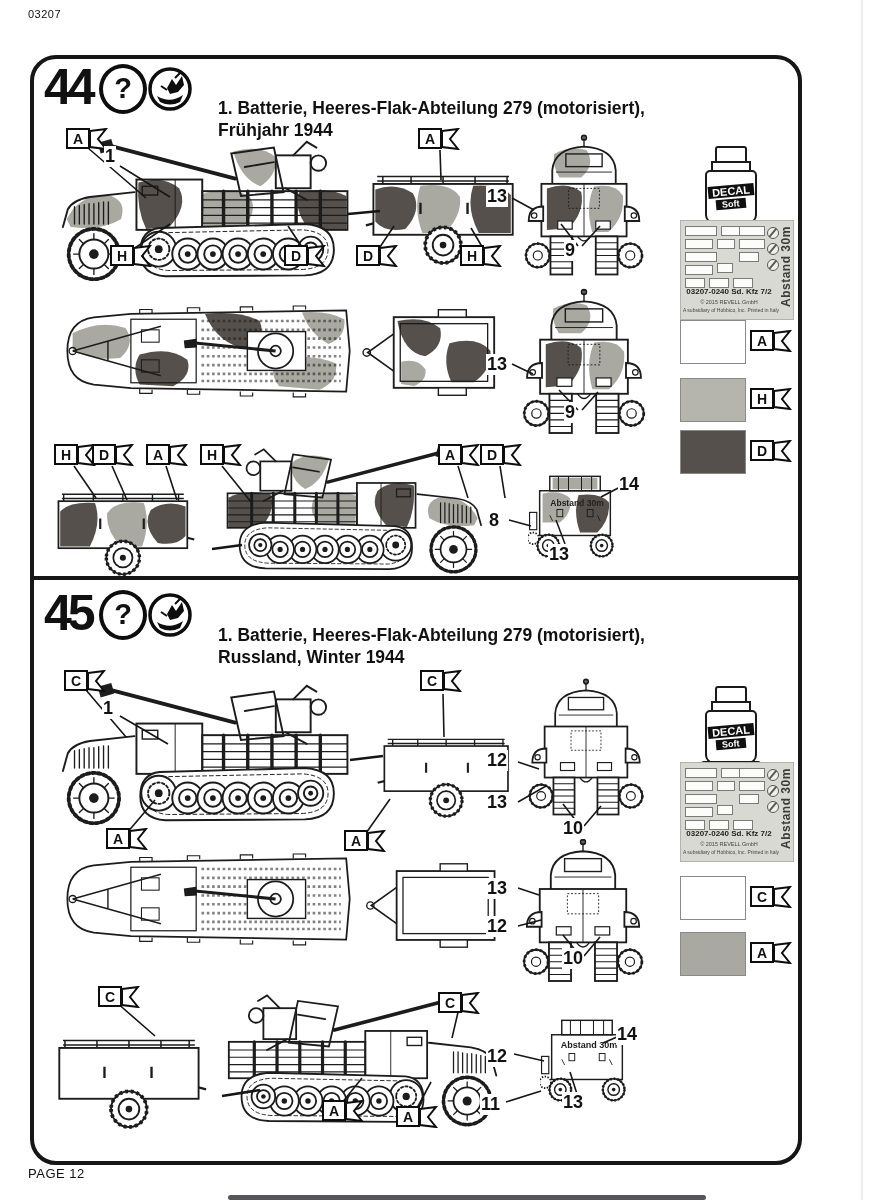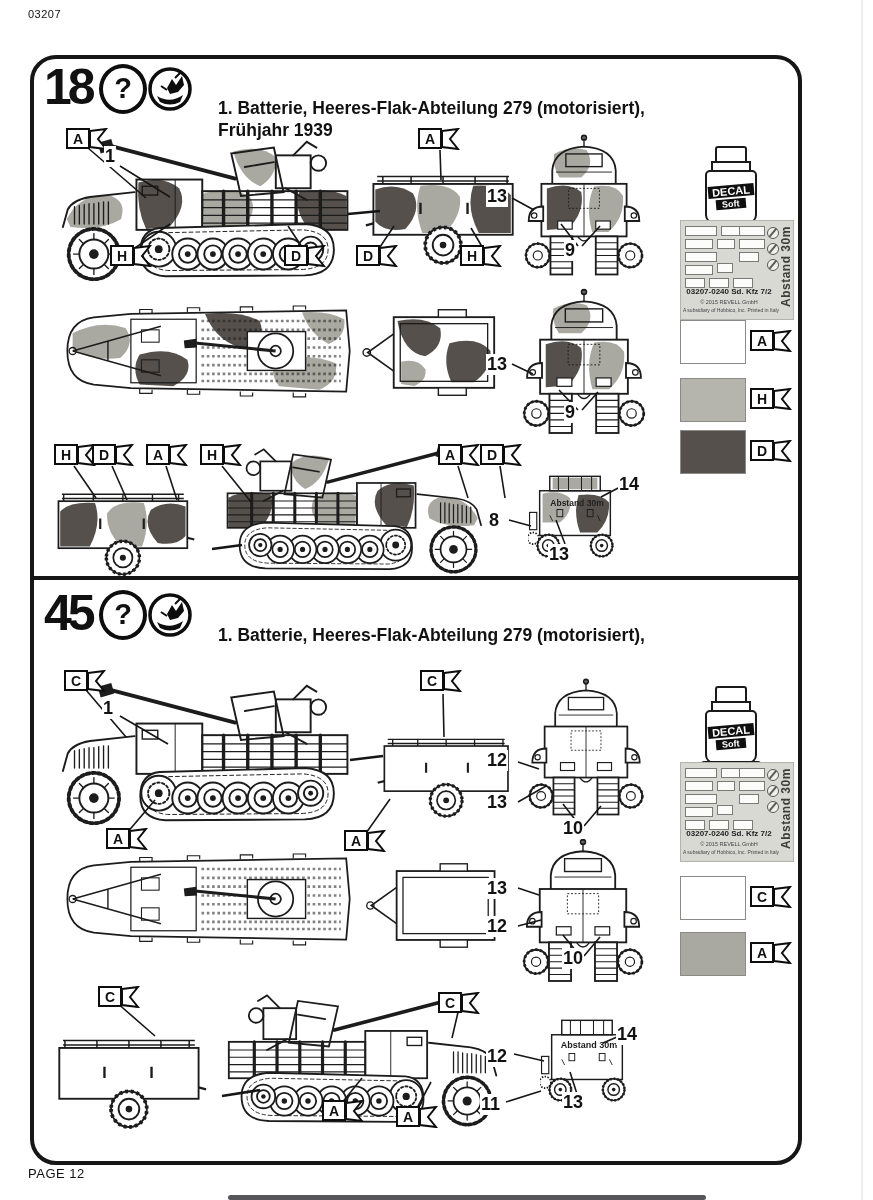--- a/index.html
+++ b/index.html
@@ -252,28 +252,28 @@
   </g>
 </defs>
 </svg>
 
 <div class="page">
 
   <div class="kitno">03207</div>
   <div class="main-box"></div>
   <div class="divider"></div>
 
-  <div class="secnum" style="left:44px;top:62px">18</div>
+  <div class="secnum" style="left:44px;top:62px">44</div>
   <div class="qicon" style="left:99px;top:64px">?</div>
   <svg class="picon" style="left:147px;top:66px" width="46" height="46" viewBox="0 0 46 46">
       <use href="#paint-art"></use>
     </svg>
   <div class="title" style="left:218px;top:61px;width:560px">
     <div>1. Batterie, Heeres-Flak-Abteilung 279 (motorisiert),</div>
-    <div>Frühjahr 1939</div>
+    <div>Frühjahr 1944</div>
   </div>
 
   <svg class="art" style="left:55px;top:136px" width="310" height="150" viewBox="0 0 320 155">
       <use href="#ht-base"></use>
       <use href="#ht-camo"></use>
       <use href="#ht-line"></use>
     </svg>
   <svg class="art" style="left:364px;top:148px" width="160" height="118" viewBox="0 0 170 125">
       <use href="#tr-base"></use>
       <use href="#tr-camo"></use>
@@ -458,20 +458,21 @@
   <span class="co" style="left:488px;top:510px">8</span>
   <span class="co" style="left:548px;top:544px">13</span>
 
   <div class="secnum" style="left:44px;top:588px">45</div>
   <div class="qicon" style="left:99px;top:590px">?</div>
   <svg class="picon" style="left:147px;top:592px" width="46" height="46" viewBox="0 0 46 46">
       <use href="#paint-art"></use>
     </svg>
   <div class="title" style="left:218px;top:588px;width:560px">
     <div>1. Batterie, Heeres-Flak-Abteilung 279 (motorisiert),</div>
+    <div>Russland, Winter 1944</div>
   </div>
 
   <svg class="art" style="left:55px;top:680px" width="310" height="150" viewBox="0 0 320 155">
       <use href="#ht-base"></use>
       <use href="#ht-line"></use>
     </svg>
   <svg class="art" style="left:376px;top:714px" width="142" height="105" viewBox="0 0 170 125">
       <use href="#tr-base"></use>
       <use href="#tr-line"></use>
     </svg>

